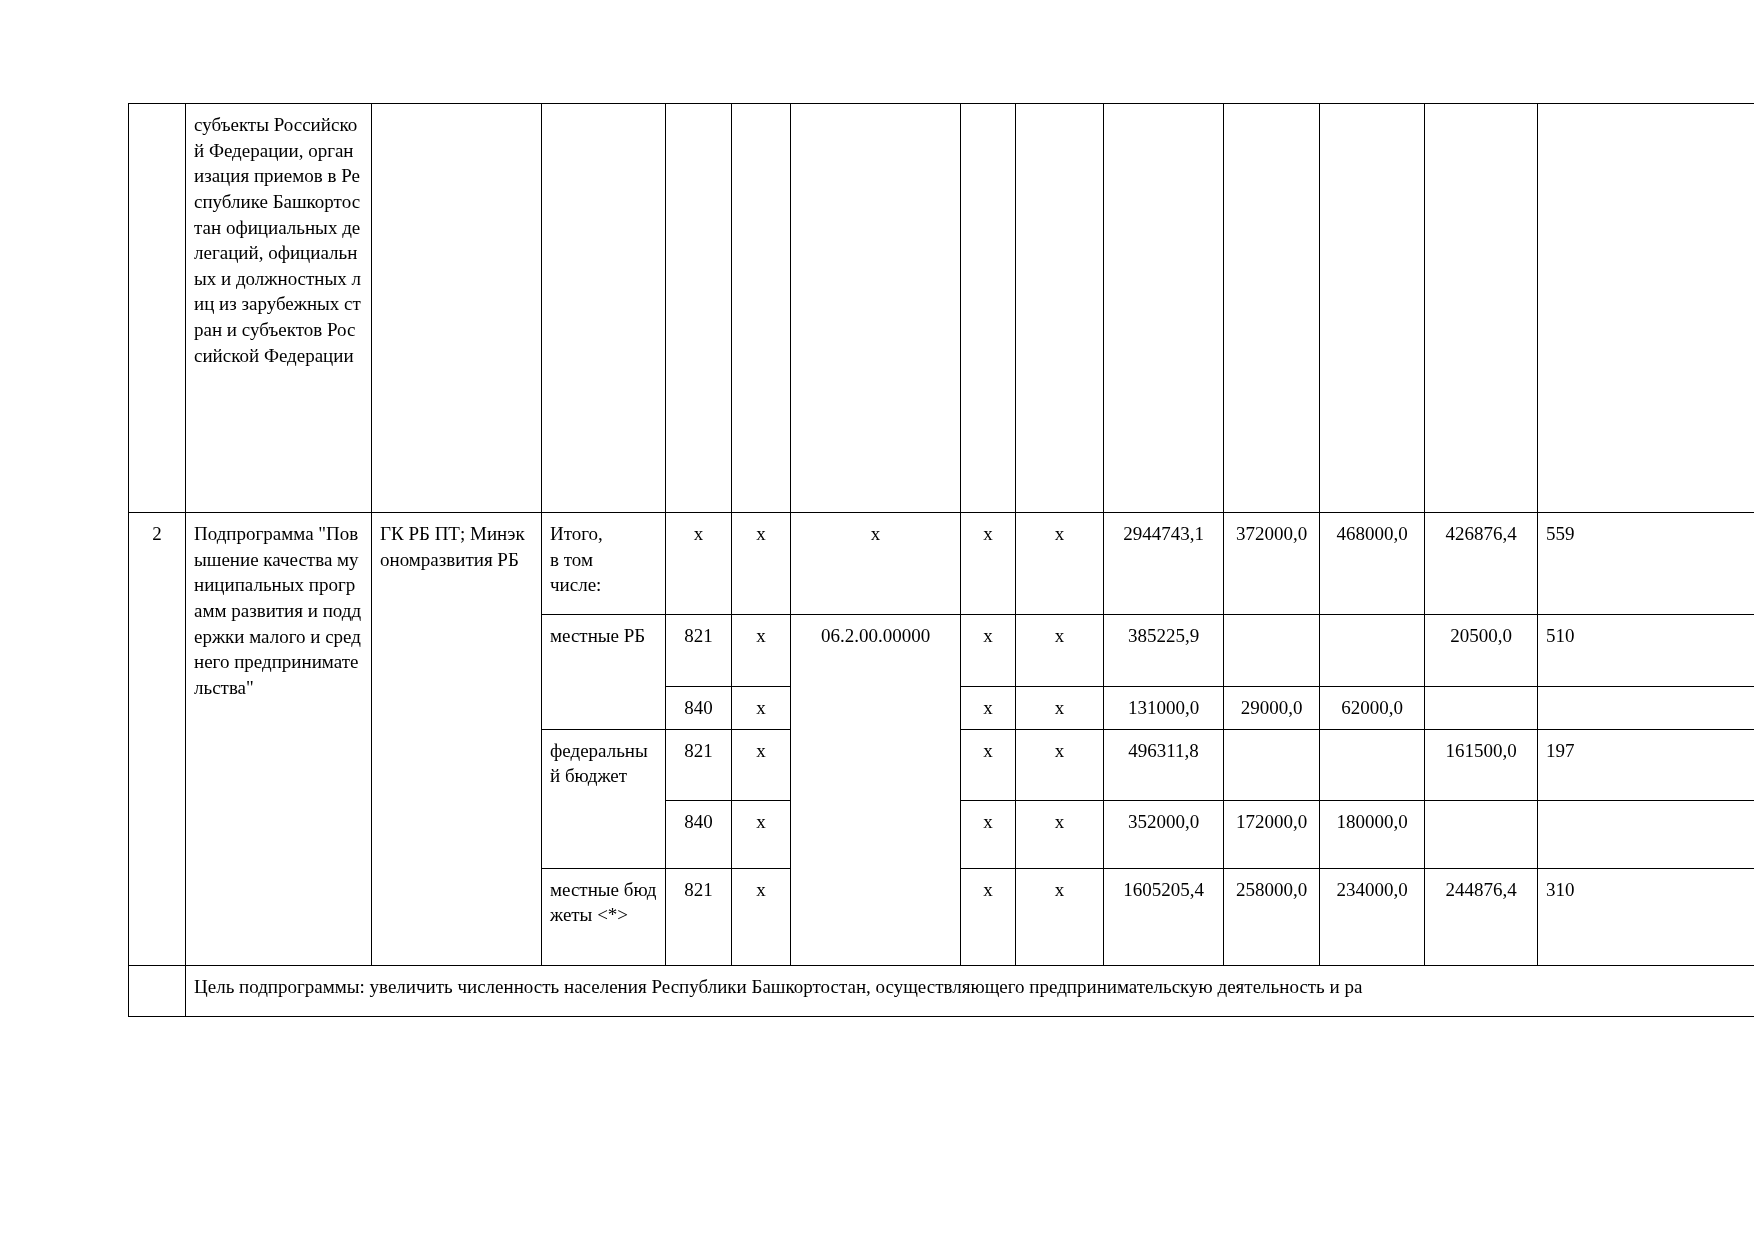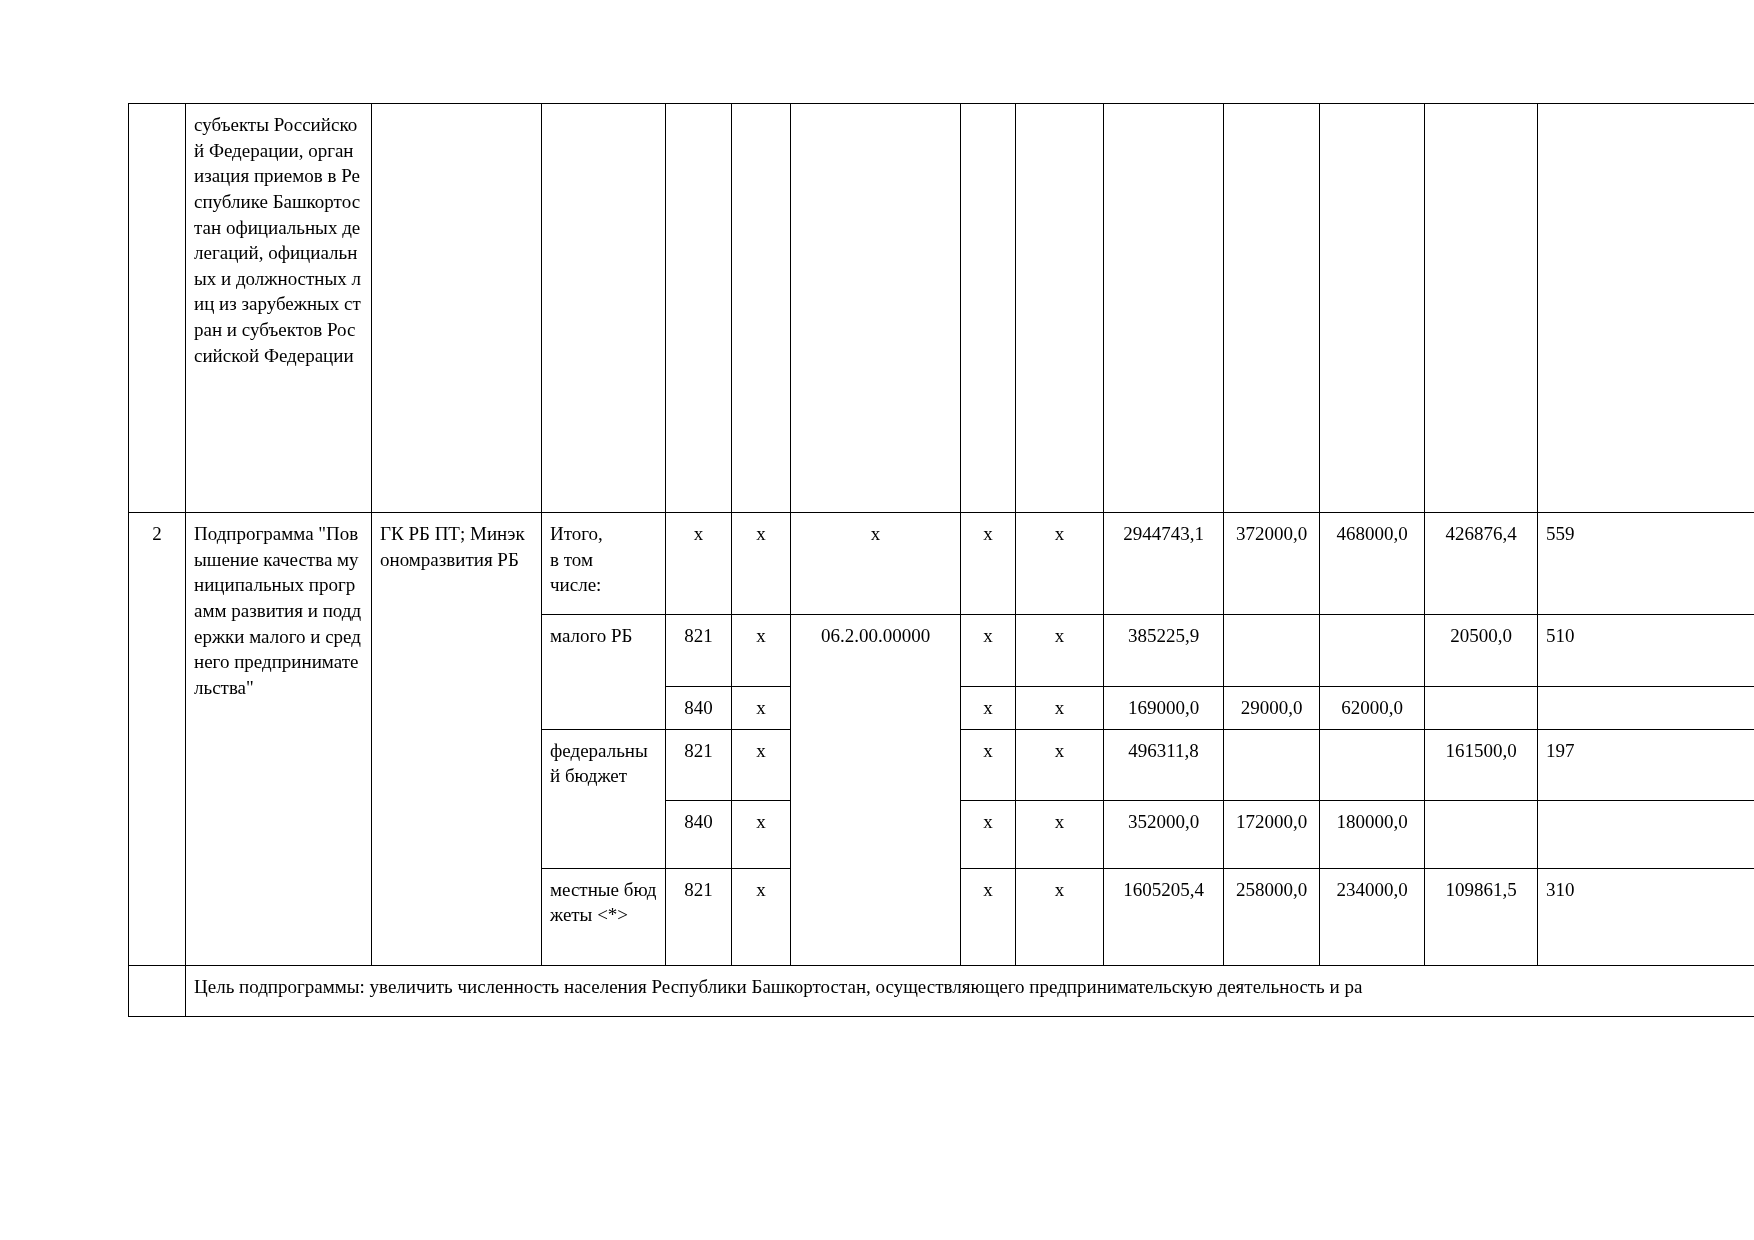--- a/index.html
+++ b/index.html
@@ -105,39 +105,39 @@
       <td class="ctr">x</td>
       <td class="ctr">x</td>
       <td class="val">2944743,1</td>
       <td class="val">372000,0</td>
       <td class="val">468000,0</td>
       <td class="val">426876,4</td>
       <td class="frag">559</td>
     </tr>
 
     <tr class="rB">
-      <td class="left" rowspan="2">малого РБ</td>
+      <td class="left" rowspan="2">местные РБ</td>
       <td class="ctr">821</td>
       <td class="ctr">x</td>
       <td class="ctr" rowspan="5">06.2.00.00000</td>
       <td class="ctr">x</td>
       <td class="ctr">x</td>
       <td class="val">385225,9</td>
       <td class="val"></td>
       <td class="val"></td>
       <td class="val">20500,0</td>
       <td class="frag">510</td>
     </tr>
 
     <tr class="rC">
       <td class="ctr">840</td>
       <td class="ctr">x</td>
       <td class="ctr">x</td>
       <td class="ctr">x</td>
-      <td class="val">169000,0</td>
+      <td class="val">131000,0</td>
       <td class="val">29000,0</td>
       <td class="val">62000,0</td>
       <td class="val"></td>
       <td class="frag"></td>
     </tr>
 
     <tr class="rD">
       <td class="left" rowspan="2">федеральный бюджет</td>
       <td class="ctr">821</td>
       <td class="ctr">x</td>
@@ -164,21 +164,21 @@
 
     <tr class="rF">
       <td class="left">местные бюджеты &lt;*&gt;</td>
       <td class="ctr">821</td>
       <td class="ctr">x</td>
       <td class="ctr">x</td>
       <td class="ctr">x</td>
       <td class="val">1605205,4</td>
       <td class="val">258000,0</td>
       <td class="val">234000,0</td>
-      <td class="val">109861,5</td>
+      <td class="val">244876,4</td>
       <td class="frag">310</td>
     </tr>
 
     <tr class="rG">
       <td></td>
       <td colspan="13" class="goal">Цель подпрограммы: увеличить численность населения Республики Башкортостан, осуществляющего предпринимательскую деятельность и ра</td>
     </tr>
   </tbody>
     </table>
 </div>

